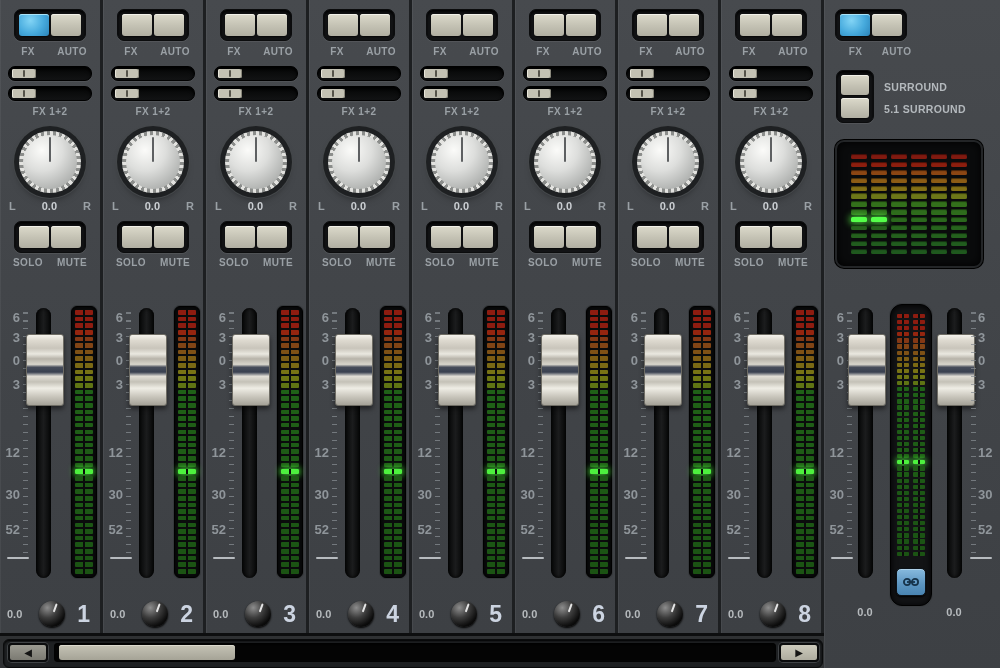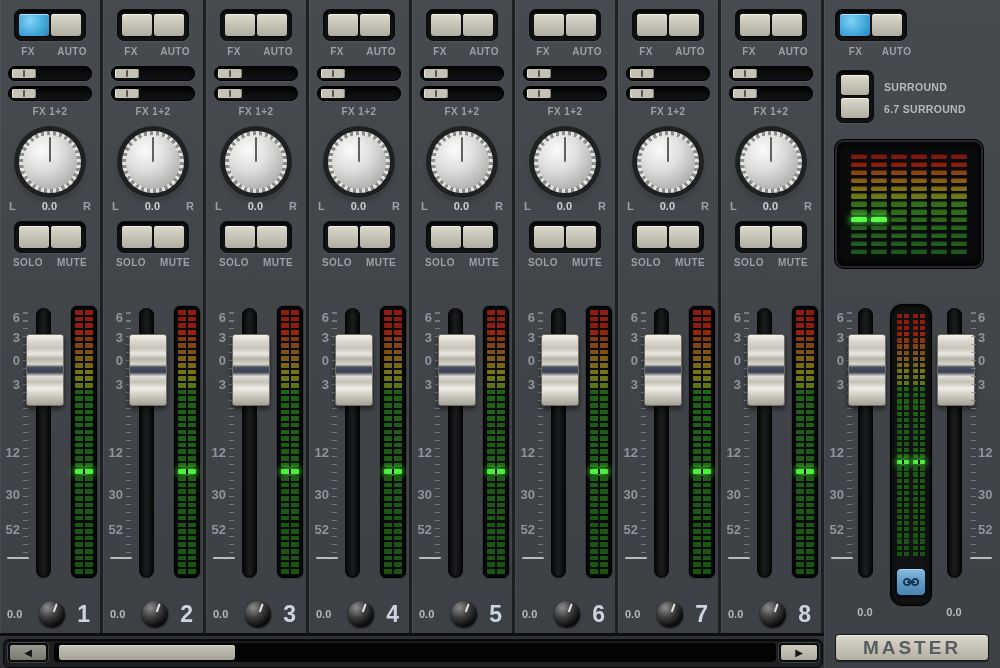--- a/index.html
+++ b/index.html
@@ -958,21 +958,21 @@
     </div>
     <div class="btn-labels m-top-labels">
       <span>FX</span>
       <span>AUTO</span>
     </div>
     <div class="btn-housing m-stack">
       <div class="btn"></div>
       <div class="btn"></div>
     </div>
     <span class="m-stack-label lbl-mastering">SURROUND</span>
-    <span class="m-stack-label lbl-surround">6.7 SURROUND</span>
+    <span class="m-stack-label lbl-surround">5.1 SURROUND</span>
 
     <div class="m-display">
       <div class="m-matrix">
           <div class="mled" style="background: rgb(128, 26, 16);"></div>
           <div class="mled" style="background: rgb(128, 26, 16);"></div>
           <div class="mled" style="background: rgb(128, 26, 16);"></div>
           <div class="mled" style="background: rgb(128, 26, 16);"></div>
           <div class="mled" style="background: rgb(128, 26, 16);"></div>
           <div class="mled" style="background: rgb(128, 26, 16);"></div>
           <div class="mled" style="background: rgb(140, 30, 14);"></div>
@@ -1171,21 +1171,20 @@
           <span class="lab" style="top: 187px;">30</span>
           <span class="lab" style="top: 222px;">52</span>
           <div class="endline"></div>
         </div>
     </div>
 
     <div class="m-values">
       <span class="m-val-l">0.0</span>
       <span class="m-val-r">0.0</span>
     </div>
-    <div id="master-plate">MASTER</div>
   </div>
 
   <div id="bottom-bar">
     <div id="scroll-housing">
       <div class="scroll-arrow" id="scroll-left">
         <span>◀</span>
       </div>
       <div id="scroll-track">
         <div id="scroll-thumb"></div>
       </div>

